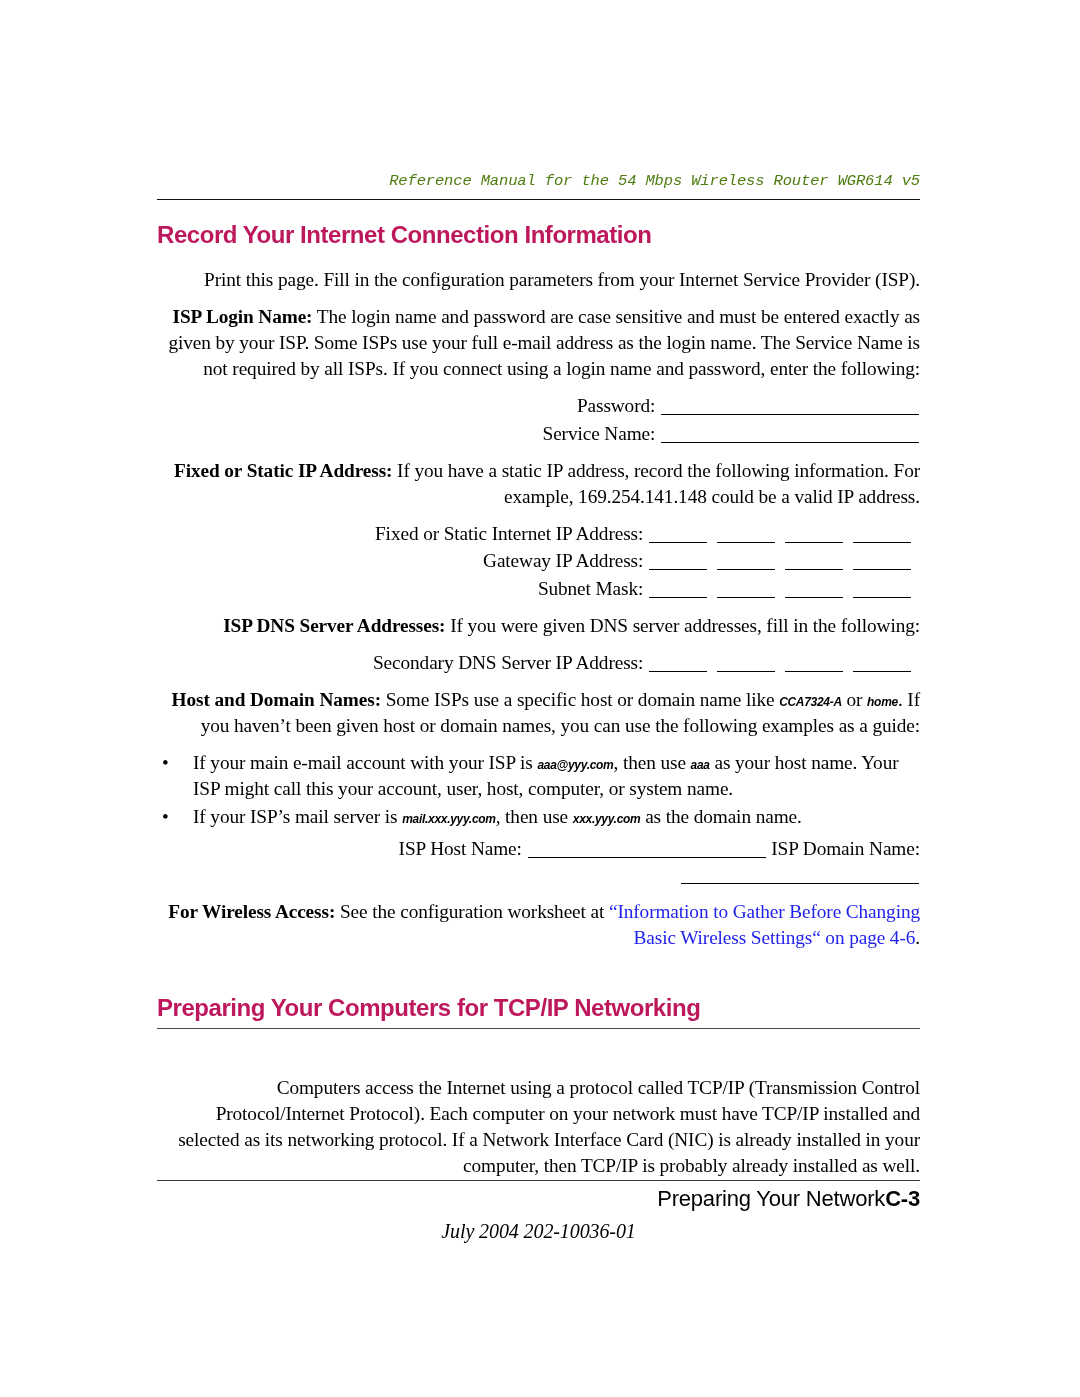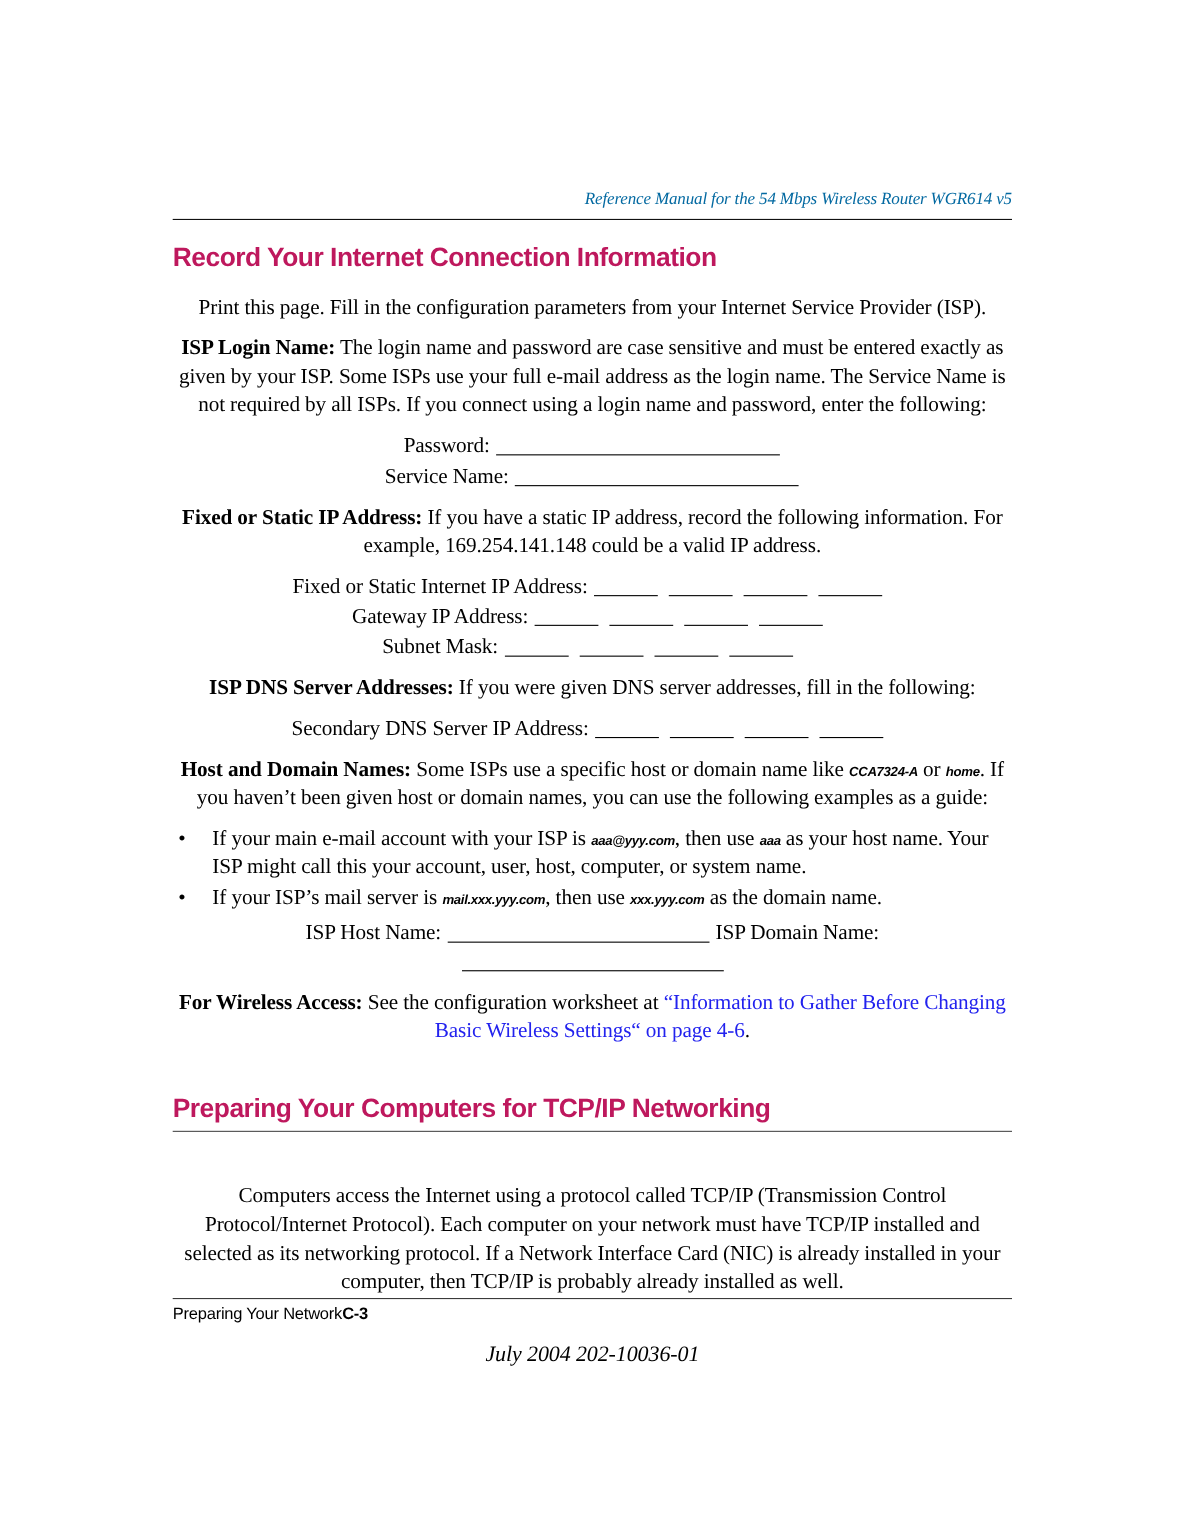--- a/index.html
+++ b/index.html
@@ -25,26 +25,26 @@
     height: 1397px;
   }
 
   
   .running-header {
     position: absolute;
     top: 172px;
     left: 0;
     width: 763px;
     text-align: right;
-    font-family: Liberation Serif, serif;
+    font-family: Liberation Mono, monospace;
     font-style: italic;
     font-weight: 400;
     font-size: 15.5px;
     letter-spacing: -0.15px;
-    color: #0369a1;
+    color: #4d7c0f;
     white-space: nowrap;
   }
   .header-rule {
     position: absolute;
     top: 199px;
     left: 0;
     width: 763px;
     height: 0;
     border-top: 1.6px solid #111;
   }
@@ -70,21 +70,21 @@
     margin-top: 44px;
     margin-bottom: 0;
     padding-bottom: 6px;
     border-bottom: 1.7px solid #4a4a4a;
   }
 
   p.body {
     font-size: 19.3px;
     line-height: 1.345;
     margin: 0 0 11px 0;
-    text-align: center;
+    text-align: right;
     letter-spacing: -0.1px;
   }
   p.body.tight {
     margin-bottom: 2px;
   }
   p.body.after-rule {
     margin-top: 46px;
   }
 
   b, strong { font-weight: bold; }
@@ -143,24 +143,24 @@
     width: 763px;
     height: 0;
     border-top: 1.5px solid #3a3a3a;
   }
   .footer-row {
     position: absolute;
     top: 1186px;
     left: 157px;
     width: 763px;
     display: flex;
-    justify-content: flex-start;
+    justify-content: flex-end;
     align-items: baseline;
     font-family: "Liberation Sans", "DejaVu Sans", sans-serif;
-    font-size: 15px;
+    font-size: 22px;
     letter-spacing: -0.2px;
   }
   .footer-left { font-weight: 400; }
   .footer-right { font-weight: bold; }
   .footer-doc {
     position: absolute;
     top: 1220px;
     left: 157px;
     width: 763px;
     text-align: center;

